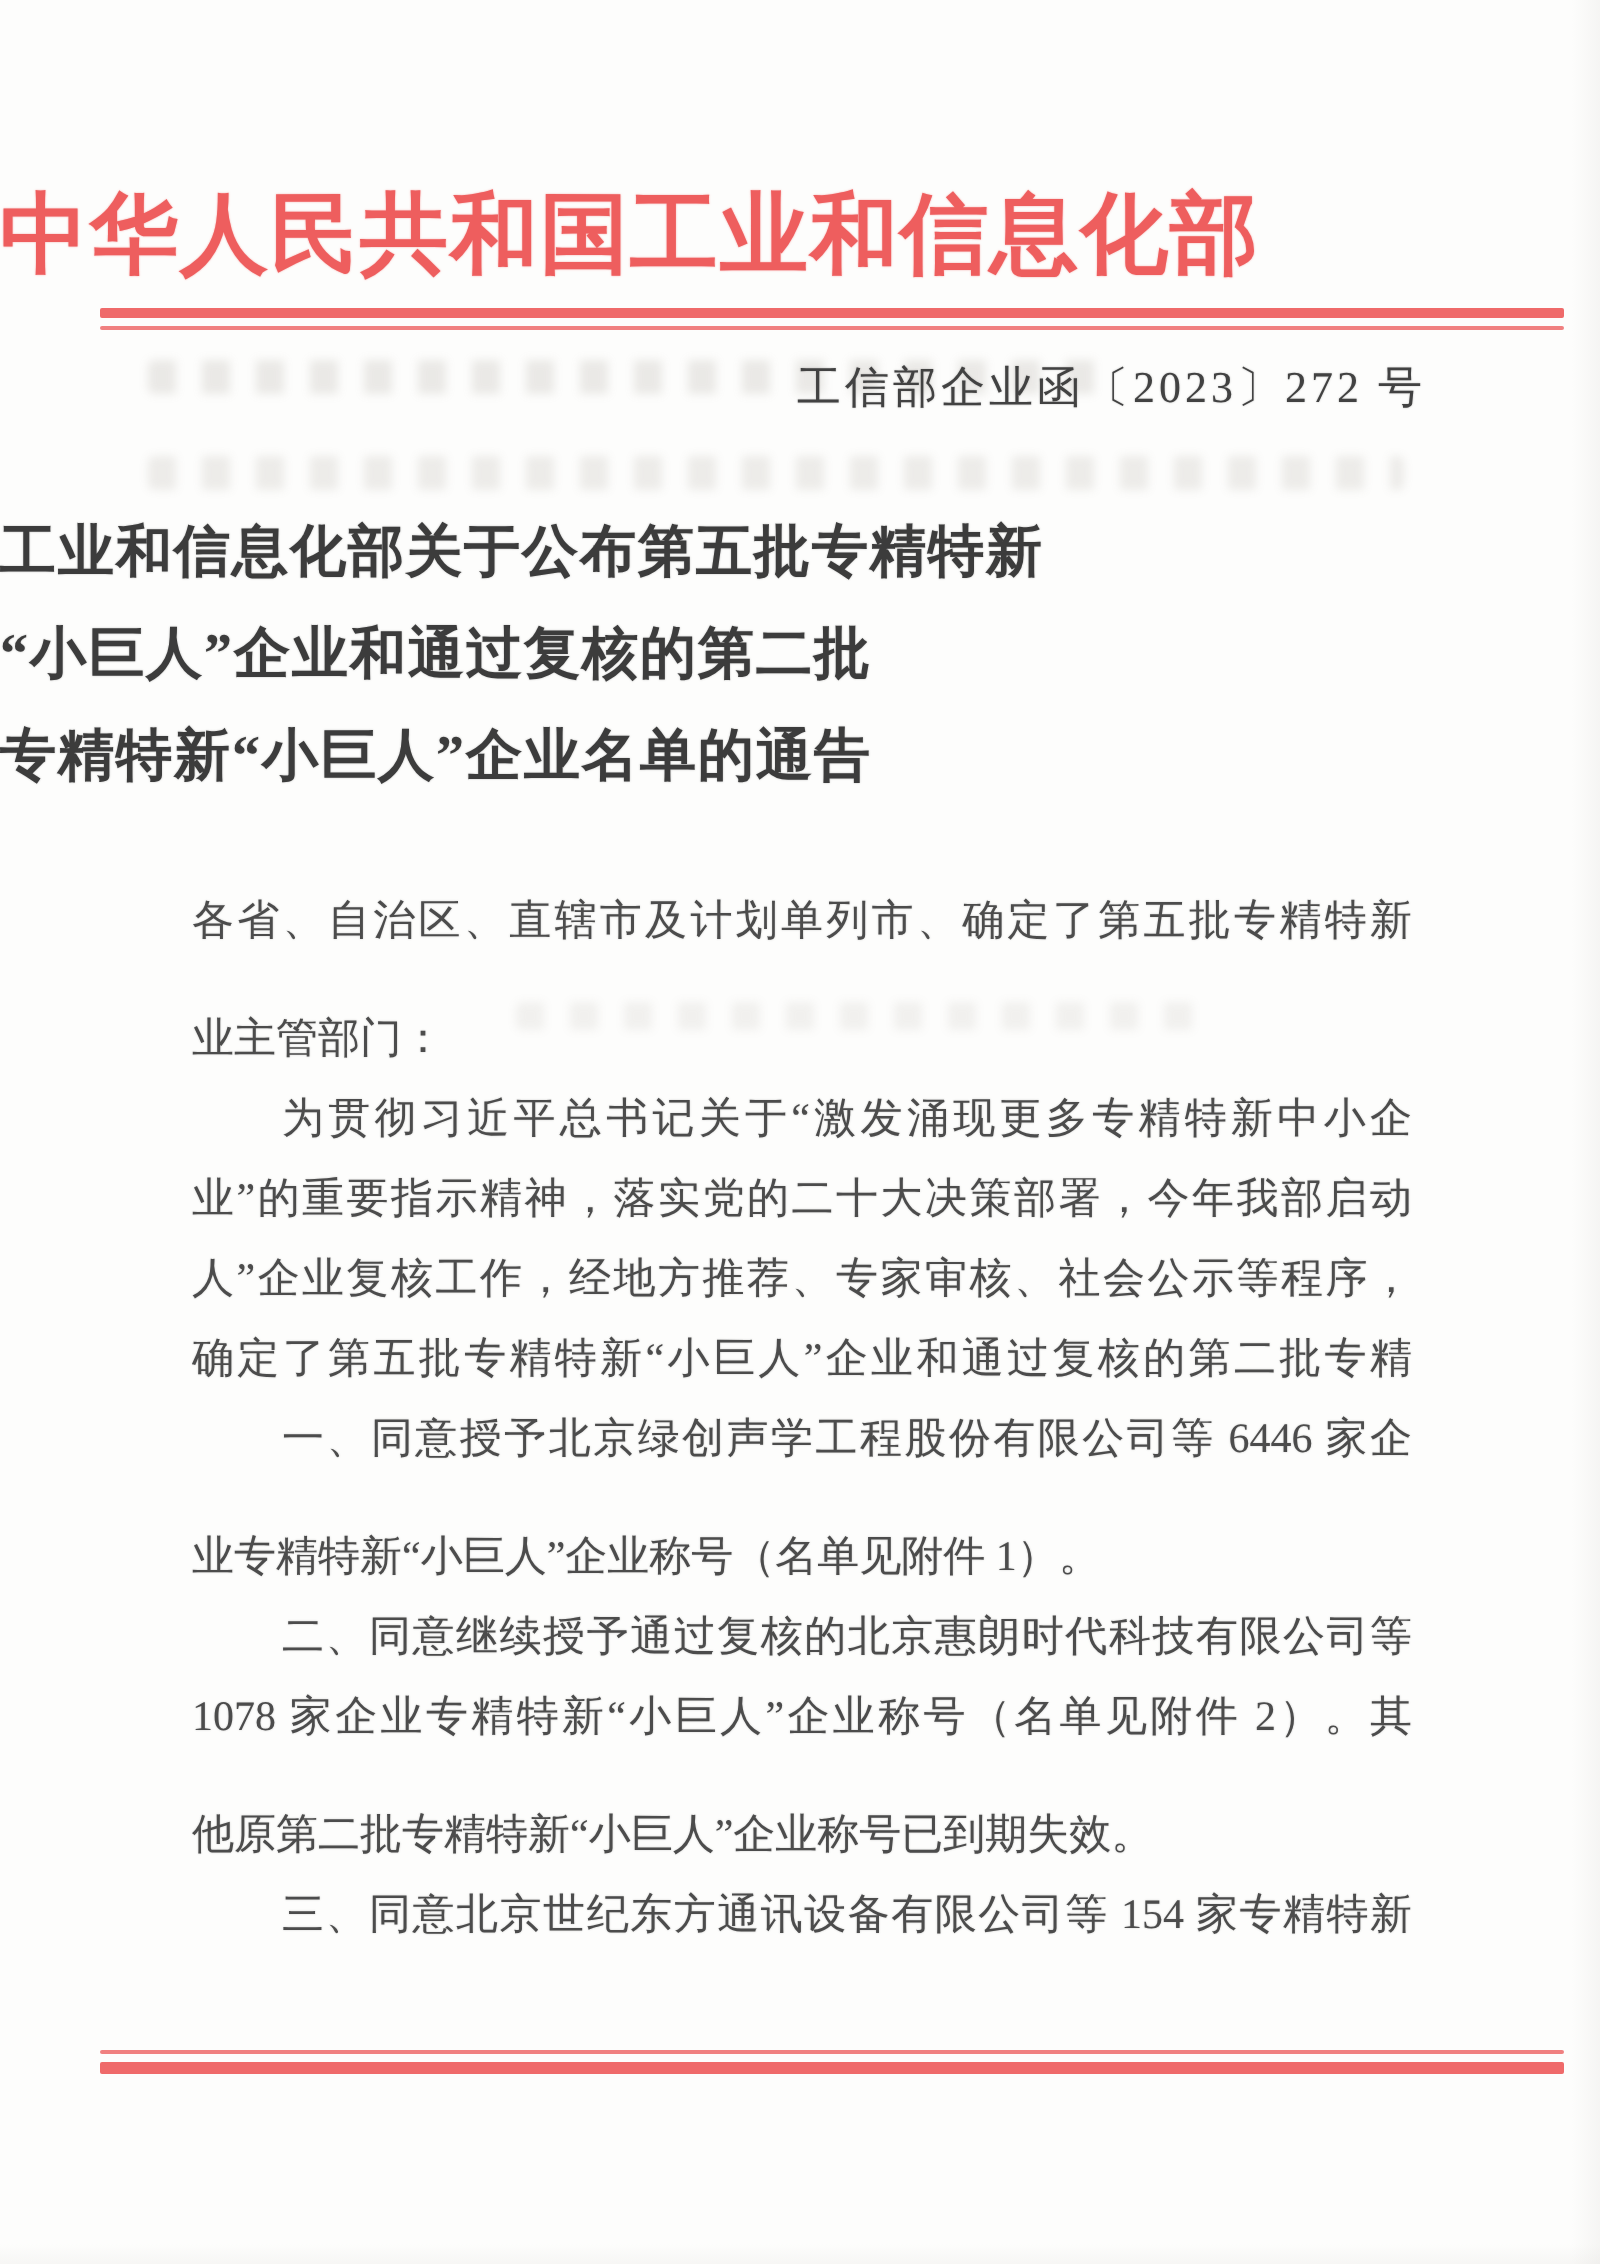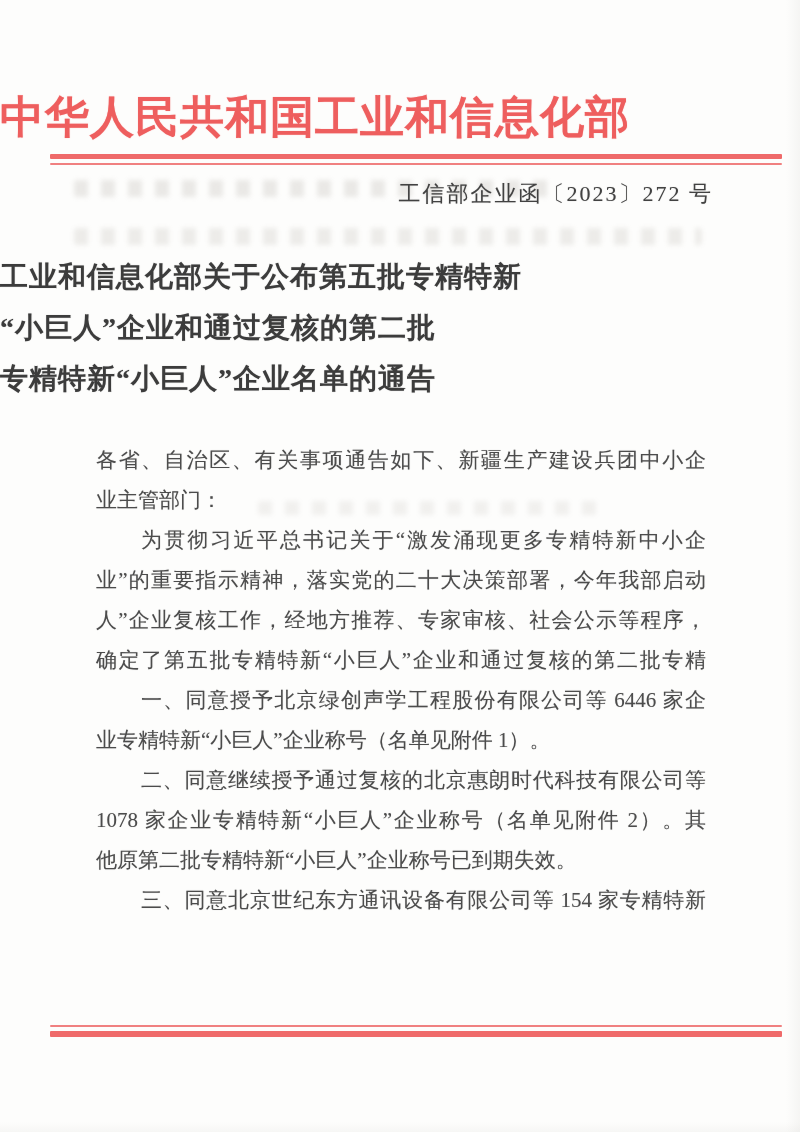--- a/index.html
+++ b/index.html
@@ -73,21 +73,21 @@
     text-shadow: 0 0 1px rgba(76,76,76,0.3);
   }
   .body-line {
     height: 40px;
     line-height: 40px;
     white-space: nowrap;
     text-align: justify;
     text-align-last: justify;
   }
   .body-line.indent { padding-left: 45px; }
-  .body-line.plain { text-align: right; text-align-last: left; }
+  .body-line.plain { text-align: right; text-align-last: left; margin-top: 19px; }
 
   
   .bleed {
     position: absolute;
     background: repeating-linear-gradient(90deg,
       rgba(155,148,138,0.55) 0 14px, rgba(155,148,138,0) 14px 27px);
     filter: blur(2.5px);
     opacity: 0.35;
     border-radius: 3px;
     pointer-events: none;
@@ -115,21 +115,21 @@
   <div class="doc-no">工信部企业函〔2023〕272 号</div>
 
   <div class="title">
     <div>工业和信息化部关于公布第五批专精特新</div>
     <div>“小巨人”企业和通过复核的第二批</div>
     <div>专精特新“小巨人”企业名单的通告</div>
   </div>
 
   <div class="body-text">
 
-  <div class="body-line">各省、自治区、有关事项通告如下、新疆生产建设兵团中小企</div>
+  <div class="body-line">各省、自治区、直辖市及计划单列市、确定了第五批专精特新</div>
       <div class="body-line plain">业主管部门：</div>
       <div class="body-line indent">为贯彻习近平总书记关于“激发涌现更多专精特新中小企</div>
       <div class="body-line">业”的重要指示精神，落实党的二十大决策部署，今年我部启动</div>
       <div class="body-line">人”企业复核工作，经地方推荐、专家审核、社会公示等程序，</div>
       <div class="body-line">确定了第五批专精特新“小巨人”企业和通过复核的第二批专精</div>
       <div class="body-line indent">一、同意授予北京绿创声学工程股份有限公司等 6446 家企</div>
       <div class="body-line plain">业专精特新“小巨人”企业称号（名单见附件 1）。</div>
       <div class="body-line indent">二、同意继续授予通过复核的北京惠朗时代科技有限公司等</div>
       <div class="body-line">1078 家企业专精特新“小巨人”企业称号（名单见附件 2）。其</div>
       <div class="body-line plain">他原第二批专精特新“小巨人”企业称号已到期失效。</div>

